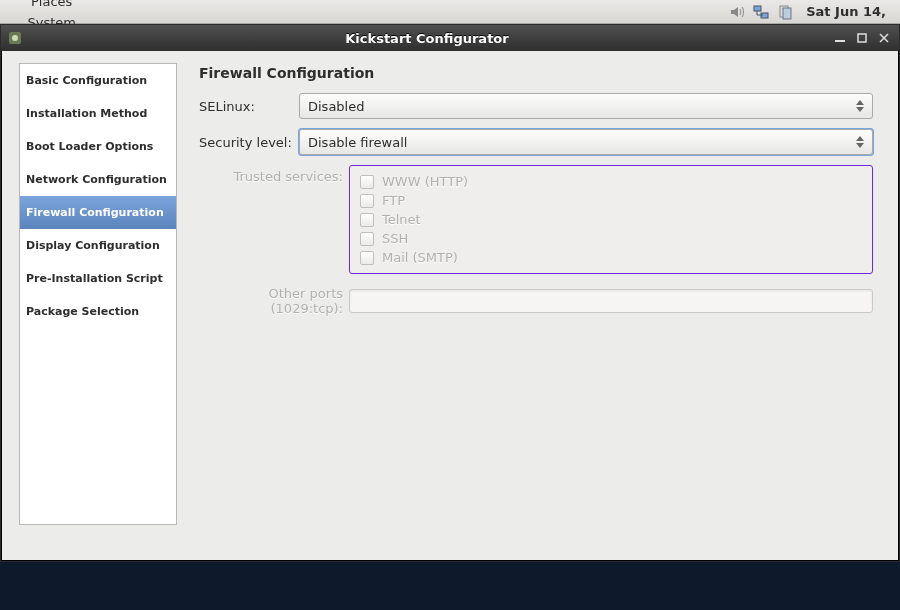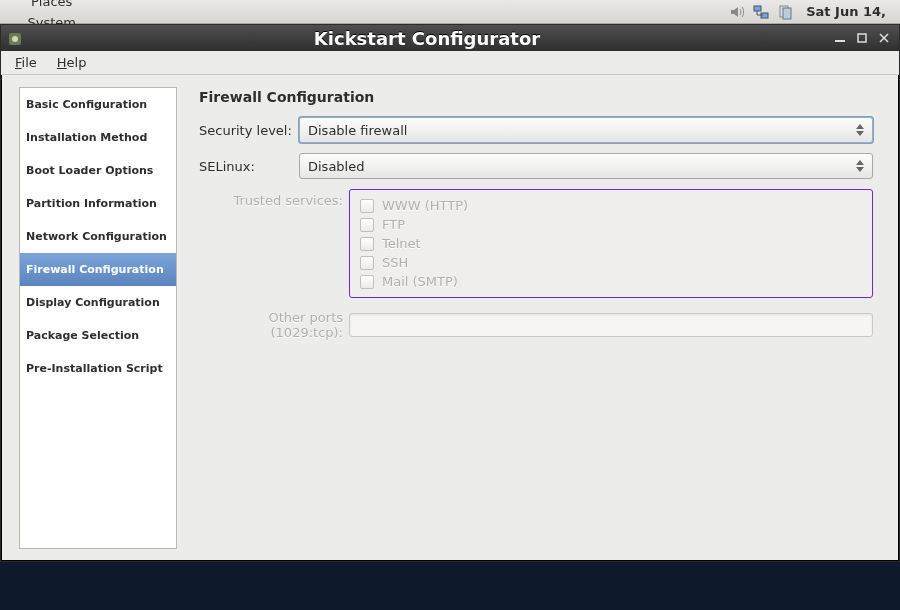--- a/index.html
+++ b/index.html
@@ -7,21 +7,21 @@
   
   .gnome-panel { height:24px; background:linear-gradient(#e9e8e6,#d9d7d3); border-bottom:1px solid #a8a8a4; display:flex; align-items:center; padding:0 4px; }
   .panel-left { display:flex; align-items:center; gap:2px;flex-direction:column; }
   .panel-item { padding:2px 8px; cursor:default; }
   .panel-icon { width:18px; height:18px; display:inline-block; }
   .spacer { flex:1; }
   .panel-right { display:flex; align-items:center; gap:6px; padding-right:4px;font-weight:bold;}
   .panel-clock { padding:2px 6px; }
   
   .window { position:absolute; left:0; top:24px; width:900px; height:538px; background:#ececea; border:1px solid #2b2b2b; box-shadow:0 0 0 1px #000 inset; }
-  .titlebar { height:26px; background:linear-gradient(#4f4f4f,#2f2f2f); color:#fff; display:flex; align-items:center; padding:0 6px; font-size:18px; }
+  .titlebar { height:26px; background:linear-gradient(#4f4f4f,#2f2f2f); color:#fff; display:flex; align-items:center; padding:0 6px; font-size:13px; }
   .titlebar .title { flex:1; text-align:center; font-weight:bold; text-shadow:0 -1px 0 #000;}
   .titlebar .ticon { width:16px; height:16px; margin-right:4px; }
   .winbtn { width:18px; height:16px; margin-left:4px; display:flex; align-items:center; justify-content:center; color:#ddd; cursor:default;}
   
   .menubar { height:24px; background:#ececea; border-bottom:1px solid #c8c8c5; display:flex; align-items:center; padding:0 4px; }
   .menubar .menu { padding:2px 10px; cursor:default; }
   .menubar .menu u { text-decoration:underline; }
   
   .app-body { display:flex; height:calc(100% - 50px); }
   .sidebar { width:158px; margin:12px 0 12px 18px; background:#fff; border:1px solid #b8b8b4; overflow:auto; }
@@ -114,71 +114,66 @@
           <rect x="1" y="1" width="8" height="8" fill="none" stroke="#ddd" stroke-width="1.5"></rect>
         </svg>
       </div>
     <div class="winbtn">
         <svg width="10" height="10">
           <path d="M1 1l8 8M9 1l-8 8" stroke="#ddd" stroke-width="1.5"></path>
         </svg>
       </div>
   </div>
 
-  <div class="menubar">
-    <div class="menu"><u>F</u><span>ile</span></div>
-    <div class="menu"><u>H</u><span>elp</span></div>
-  </div>
 
   <div class="app-body">
     <div class="sidebar">
       <div class="item">Basic Configuration</div>
       <div class="item">Installation Method</div>
       <div class="item">Boot Loader Options</div>
-      <div class="item">Partition Information</div>
       <div class="item">Network Configuration</div>
       <div class="item selected">Firewall Configuration</div>
       <div class="item">Display Configuration</div>
+      <div class="item">Pre-Installation Script</div>
       <div class="item">Package Selection</div>
-      <div class="item">Pre-Installation Script</div>
     </div>
 
     <div class="main">
       <div class="section-title">Firewall Configuration</div>
+
+      <div class="form-row">
+        <label style="width:100px">SELinux:</label>
+        <div class="combo">
+          <span>Disabled</span>
+          <span class="spin">
+            <svg width="8" height="5">
+                <path d="M0 5l4-5 4 5z" fill="#666"></path>
+              </svg>
+            <svg width="8" height="5">
+                <path d="M0 0l4 5 4-5z" fill="#666"></path>
+              </svg>
+          </span>
+        </div>
+      </div>
 
       <div class="form-row">
         <label style="width:100px">Security level:</label>
         <div class="combo focused">
           <span>Disable firewall</span>
           <span class="spin">
             <svg width="8" height="5">
                 <path d="M0 5l4-5 4 5z" fill="#666"></path>
               </svg>
             <svg width="8" height="5">
                 <path d="M0 0l4 5 4-5z" fill="#666"></path>
               </svg>
           </span>
         </div>
       </div>
 
-      <div class="form-row">
-        <label style="width:100px">SELinux:</label>
-        <div class="combo">
-          <span>Disabled</span>
-          <span class="spin">
-            <svg width="8" height="5">
-                <path d="M0 5l4-5 4 5z" fill="#666"></path>
-              </svg>
-            <svg width="8" height="5">
-                <path d="M0 0l4 5 4-5z" fill="#666"></path>
-              </svg>
-          </span>
-        </div>
-      </div>
-
       <div class="form-row labelright" style="align-items:flex-start; margin-top:6px;">
         <label class="disabled-label" style="width:150px; padding-top:4px;">Trusted services:</label>
         <div style="flex:1">
           <div class="services-box" style="margin-left:0">
             <div class="chk-row">
                 <span class="chk"></span>
                 <span class="disabled-label">WWW (HTTP)</span>
               </div>
             <div class="chk-row">
                 <span class="chk"></span>

